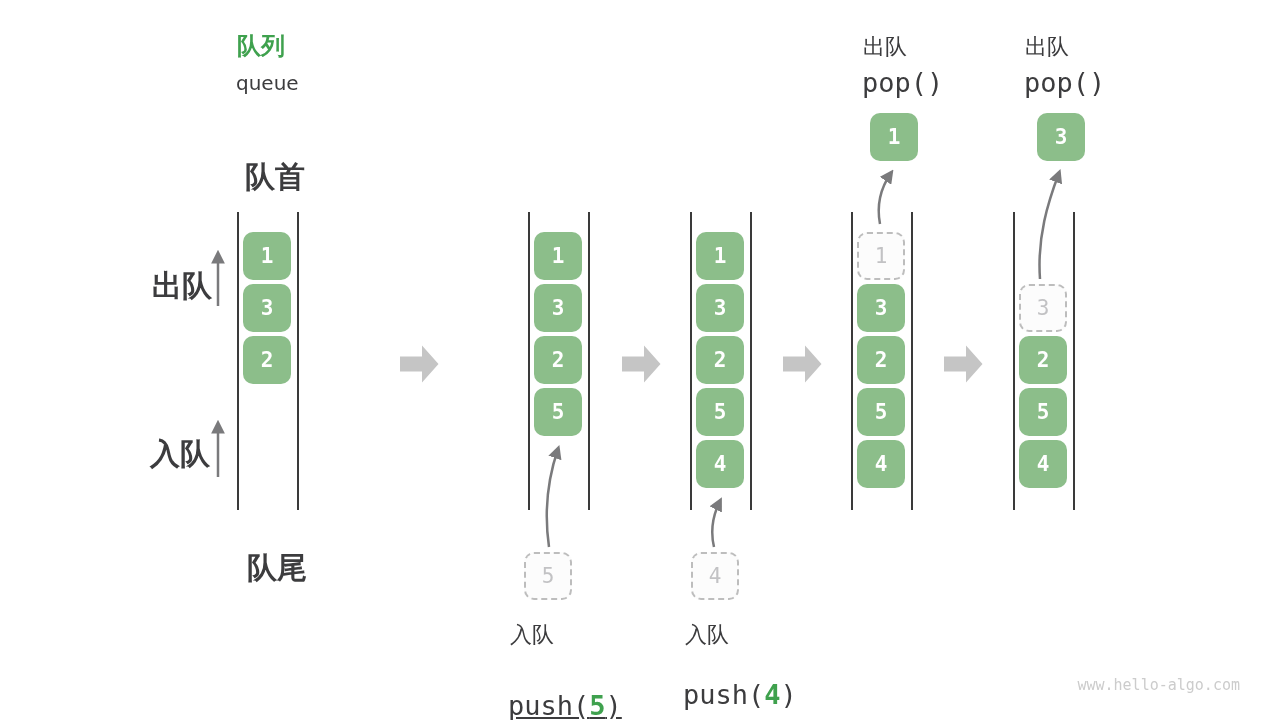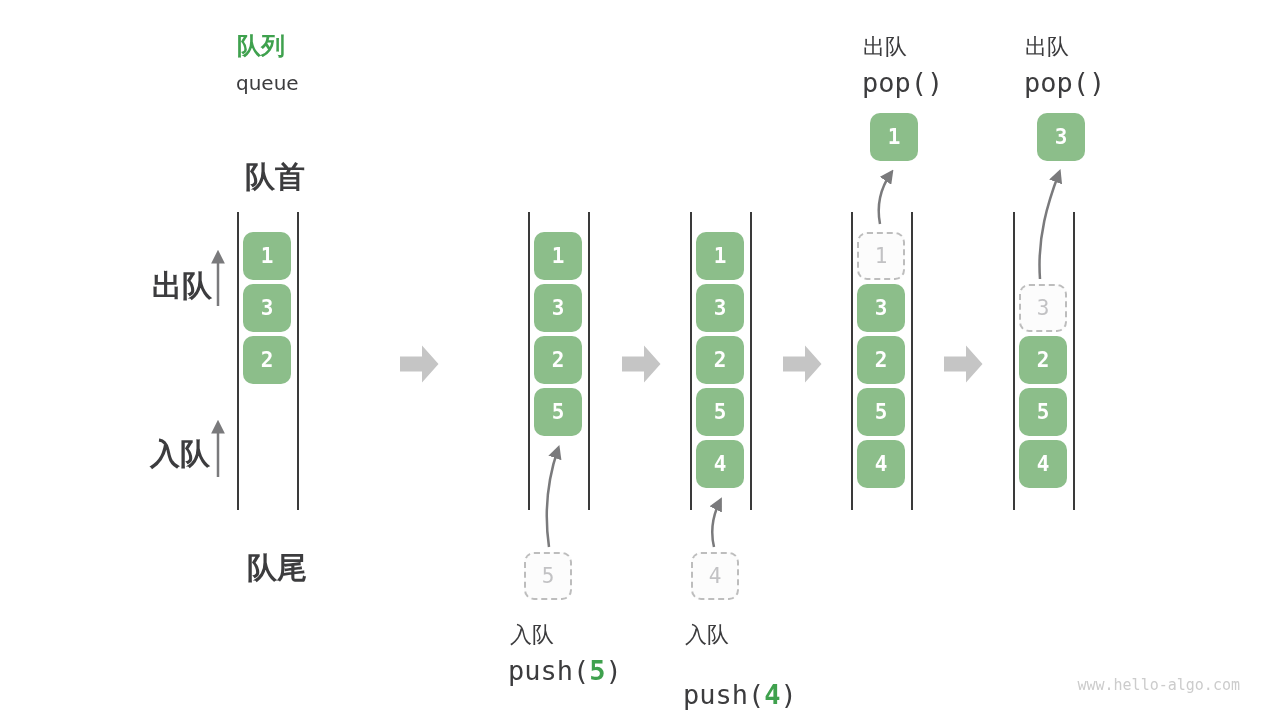--- a/index.html
+++ b/index.html
@@ -93,21 +93,21 @@
   <div class="abs box" style="left:1019px;top:388px;">5</div>
   <div class="abs box" style="left:1019px;top:440px;">4</div>
   <div class="abs box" style="left:1037px;top:113px;">3</div>
 
   <div class="abs zh-reg" style="left:863px;top:32px;">出队</div>
   <div class="abs code" style="left:862px;top:67px;">pop()</div>
   <div class="abs zh-reg" style="left:1025px;top:32px;">出队</div>
   <div class="abs code" style="left:1024px;top:67px;">pop()</div>
 
   <div class="abs zh-reg" style="left:510px;top:620px;">入队</div>
-  <div class="abs code" style="left:508px;top:655px;"><span>push(</span><span class="arg">5</span><span>)</span></div>
+  <div class="abs code" style="left:508px;top:690px;text-decoration:underline;"><span>push(</span><span class="arg">5</span><span>)</span></div>
   <div class="abs zh-reg" style="left:685px;top:620px;">入队</div>
   <div class="abs code" style="left:683px;top:655px;margin-top:24px;"><span>push(</span><span class="arg">4</span><span>)</span></div>
 
   <svg class="overlay" width="1280" height="720" viewBox="0 0 1280 720">
     <defs>
       <marker id="ah" markerWidth="5.5" markerHeight="5.5" refX="3.8" refY="2.75" orient="auto">
         <path d="M0,0 L5.5,2.75 L0,5.5 Z" fill="#7a7a7c"></path>
       </marker>
     </defs>
 

